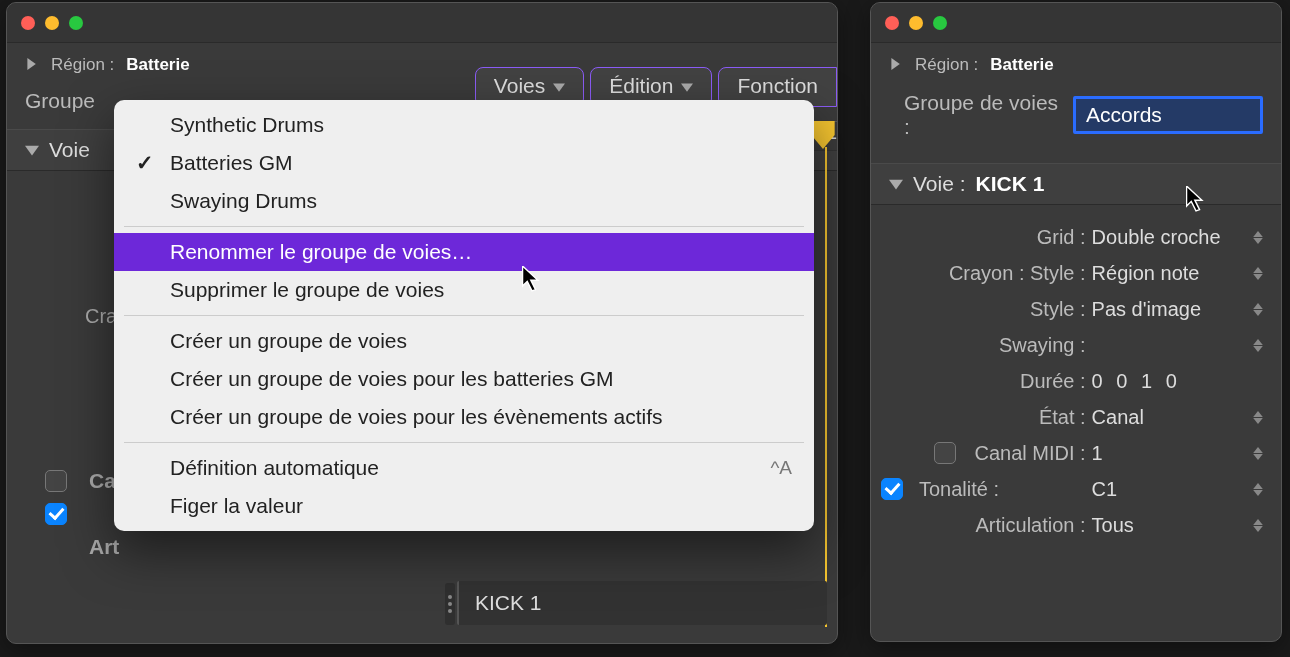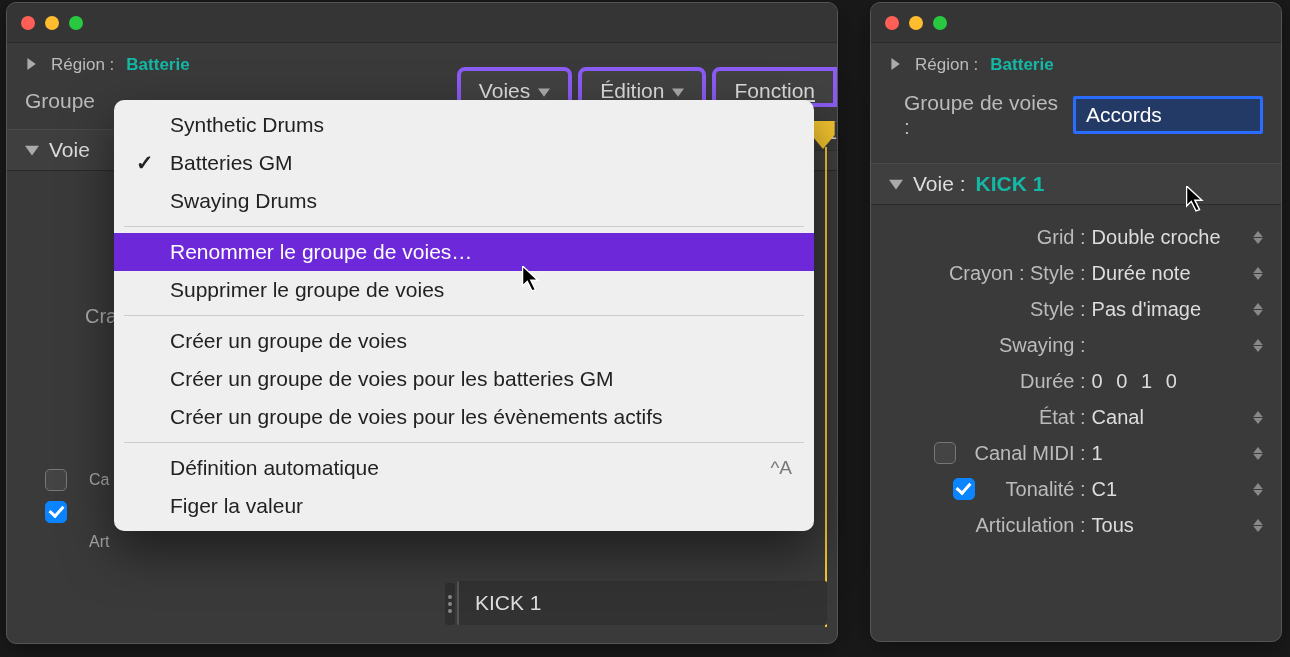--- a/index.html
+++ b/index.html
@@ -116,42 +116,42 @@
   .checkbox.checked::after {
     content:""; width:6px; height:11px;
     border: solid #fff; border-width: 0 3px 3px 0;
     transform: rotate(42deg);
     position: relative; top:-2px;
   }
   .left-badge-area {
     position: absolute;
     left: 38px; top: 466px;
     display:flex; flex-direction:column; gap:10px;
-    color:#aaa; font-size:16px;
+    color:#aaa; font-size:21px;font-weight:bold;
   }
   .left-badge {
     display:flex; align-items:center; gap:14px;
   }
 
   
   .seg-toolbar {
     position:absolute;
     right: 0; top: 58px;
     display:flex;
     height: 52px;
   }
   .seg-btn {
     background:#424242;
-    border:4px solid #8b5cf6;
+    border:1px solid #8b5cf6;
     border-radius: 8px;
     margin: 6px 6px 6px 0;
     padding: 8px 18px;
     font-size: 21px;
     color:#ddd;
-    display:flex; align-items:flex-start; gap:8px;text-decoration:underline;
+    display:flex; align-items:flex-end; gap:8px;
   }
   .seg-btn .tri { width:12px; }
 
   
   .ruler-strip {
     position:absolute;
     left:420px; right:0; top:118px; height:30px;
     background:#3a3a3a;
     border-top:1px solid #555;
     border-bottom:1px solid #333;
@@ -249,21 +249,21 @@
     font-size: 21px;
     color:#bbb;
   }
 
   
   .cur {
     position:absolute; width:20px; height:26px;
     pointer-events:none;
   }
 
-  .region-value { color:#14b8a6; font-weight:600; }
+  .region-value { color:#ffffff; font-weight:600; }
   .left-trunc { overflow:hidden; white-space:nowrap; }
 </style>
 </head>
 <body>
 
 <div class="window window-left">
   <div class="titlebar">
     <div class="tl-btn tl-close"></div>
     <div class="tl-btn tl-min"></div>
     <div class="tl-btn tl-max"></div>
@@ -430,21 +430,21 @@
             </svg>
           <svg viewBox="0 0 8 5" width="10" height="6">
               <polygon points="0,0 8,0 4,5" fill="#888"></polygon>
             </svg>
         </span>
       </div>
     </div>
     <div class="insp-row">
       <div class="insp-label">Crayon : Style :</div>
       <div class="insp-value">
-        <span>Durée note</span>
+        <span>Région note</span>
         <span class="updown">
           <svg viewBox="0 0 8 5" width="10" height="6">
               <polygon points="0,5 8,5 4,0" fill="#888"></polygon>
             </svg>
           <svg viewBox="0 0 8 5" width="10" height="6">
               <polygon points="0,0 8,0 4,5" fill="#888"></polygon>
             </svg>
         </span>
       </div>
     </div>
@@ -507,21 +507,21 @@
           <svg viewBox="0 0 8 5" width="10" height="6">
               <polygon points="0,5 8,5 4,0" fill="#888"></polygon>
             </svg>
           <svg viewBox="0 0 8 5" width="10" height="6">
               <polygon points="0,0 8,0 4,5" fill="#888"></polygon>
             </svg>
         </span>
       </div>
     </div>
     <div class="insp-row">
-      <div class="insp-label" style="display:flex;justify-content:flex-end;align-items:center;gap:23px;">
+      <div class="insp-label" style="display:flex;align-items:center;gap:8px;">
         <span class="checkbox checked"></span>
         <span>Tonalité :</span>
       </div>
       <div class="insp-value">
         <span>C1</span>
         <span class="updown">
           <svg viewBox="0 0 8 5" width="10" height="6">
               <polygon points="0,5 8,5 4,0" fill="#888"></polygon>
             </svg>
           <svg viewBox="0 0 8 5" width="10" height="6">

